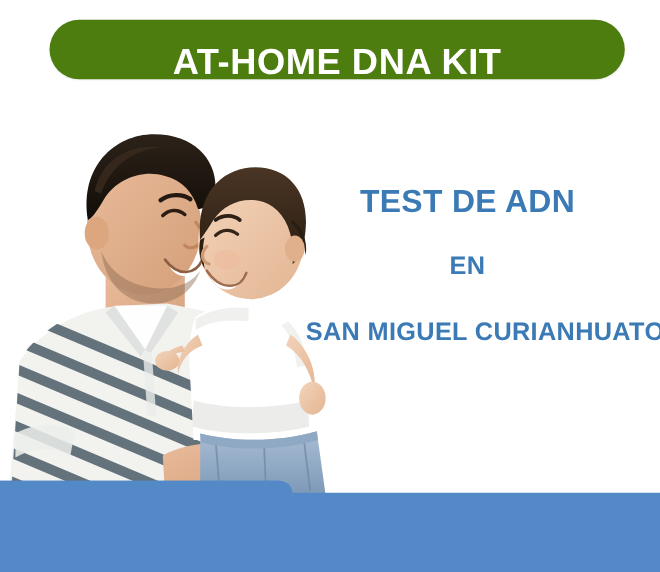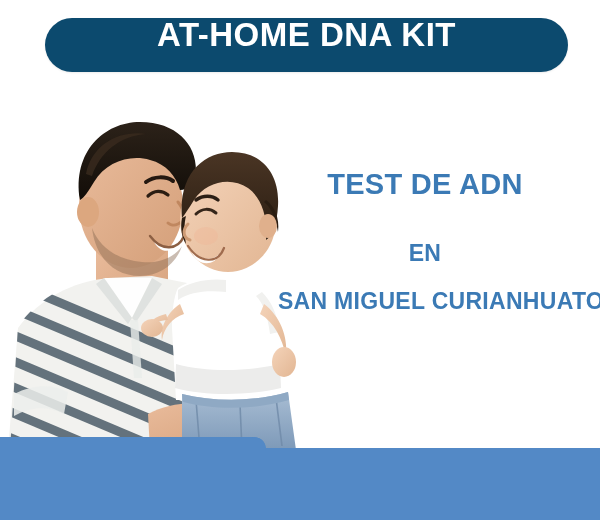--- a/index.html
+++ b/index.html
@@ -8,22 +8,22 @@
     background:#ffffff;
     font-family:"Liberation Sans", sans-serif;
     position:relative;
   }
 
   
   #banner-root{position:absolute;inset:0;width:600px;height:520px;overflow:hidden;background:#fff;}
 
   .header-pill{
     position:absolute;left:45px;top:18px;width:523px;height:54px;
-    background:#0c4a6e;border-radius:27px;
-    display:flex;align-items:flex-start;justify-content:center;
+    background:#4d7c0f;border-radius:27px;
+    display:flex;align-items:flex-end;justify-content:center;
     box-shadow:0 1px 2px rgba(0,0,0,.08);
   }
   .header-pill-text{
     color:#ffffff;font-weight:bold;font-size:33px;letter-spacing:.5px;
     white-space:nowrap;line-height:1;
     font-family:"Liberation Sans", sans-serif;
   }
 
   
   .photo-wrap{
@@ -35,21 +35,21 @@
   .headline-block{
     position:absolute;left:250px;top:160px;width:350px;height:160px;
     text-align:center;overflow:visible;
   }
   .headline-line{
     color:#3b7ab5;font-weight:bold;text-transform:uppercase;
     white-space:nowrap;line-height:1;
     font-family:"Liberation Sans", sans-serif;
   }
   .hl-1{position:absolute;left:0;top:10px;width:100%;font-size:29px;letter-spacing:.3px;}
-  .hl-2{position:absolute;left:0;top:82px;width:100%;font-size:23px;letter-spacing:.3px;}
+  .hl-2{position:absolute;left:0;top:70px;width:100%;font-size:23px;letter-spacing:.3px;}
   .hl-3{position:absolute;left:16px;top:130px;width:100%;font-size:23px;letter-spacing:.3px;}
 
   
   .footer-band{
     position:absolute;left:0;top:430px;width:600px;height:90px;
   }
   .footer-shape{position:absolute;inset:0;}
   .footer-content{position:absolute;inset:0;}
 </style>
 </head>

